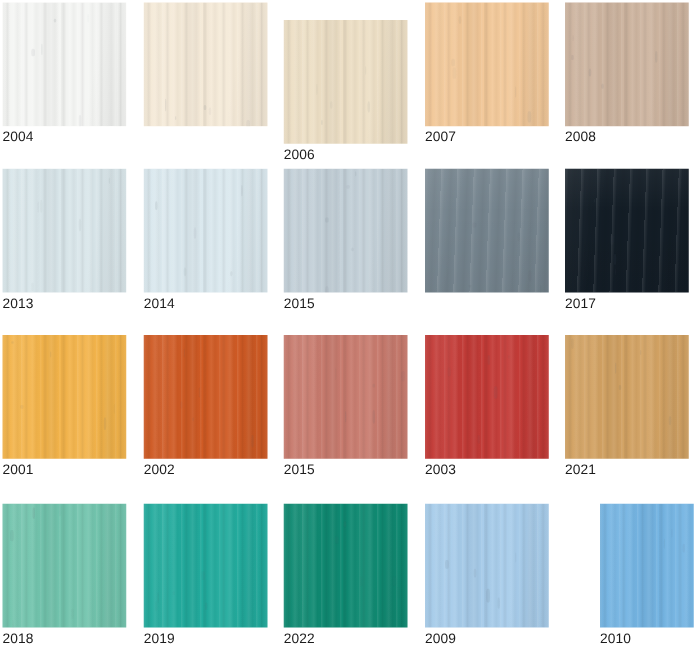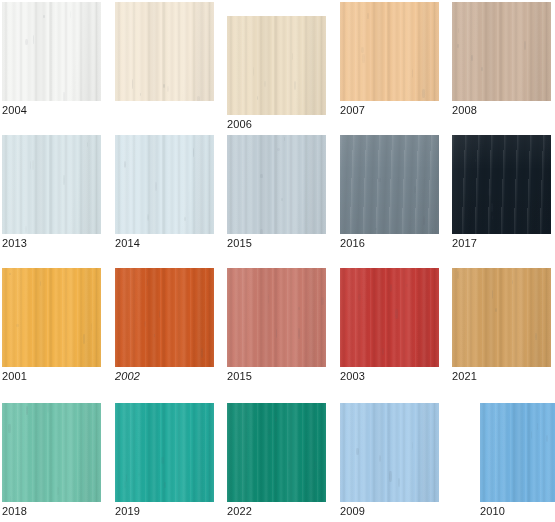--- a/index.html
+++ b/index.html
@@ -191,21 +191,20 @@
     <div class="swatch-cell" style="left: 340px; top: 135px;">
       <div class="swatch-chip" title="2016" style="background: rgb(118, 133, 143);">
         <div class="tex t2"></div>
         <div class="tex vig"></div>
         <div class="speck" style="left: 38.2px; top: 43.3px; width: 2.8px; height: 3.3px; opacity: 0.21;"></div>
         <div class="speck" style="left: 83px; top: 80.7px; width: 2.4px; height: 8.9px; opacity: 0.31;"></div>
         <div class="speck" style="left: 34.7px; top: 92.6px; width: 2.7px; height: 2px; opacity: 0.31;"></div>
         <div class="speck" style="left: 91.9px; top: 93.2px; width: 1.2px; height: 8.6px; opacity: 0.27;"></div>
         <div class="speck" style="left: 74px; top: 51.3px; width: 2.4px; height: 6.5px; opacity: 0.28;"></div>
       </div>
-      <div class="swatch-label">2016</div>
     </div>
     <div class="swatch-cell" style="left: 452px; top: 135px;">
       <div class="swatch-chip" title="2017" style="background: rgb(19, 29, 38);">
         <div class="tex t2"></div>
         <div class="tex vig"></div>
         <div class="speck" style="left: 22.8px; top: 24px; width: 1.3px; height: 2.8px; opacity: 0.23;"></div>
         <div class="speck" style="left: 38.8px; top: 67.8px; width: 2px; height: 8.8px; opacity: 0.22;"></div>
         <div class="speck" style="left: 36.1px; top: 52.6px; width: 2.9px; height: 8.3px; opacity: 0.16;"></div>
         <div class="speck" style="left: 39.6px; top: 79.7px; width: 1.5px; height: 4.9px; opacity: 0.15;"></div>
         <div class="speck" style="left: 91.2px; top: 6.7px; width: 1.6px; height: 9.4px; opacity: 0.12;"></div>
@@ -217,21 +216,21 @@
         <div class="tex t1"></div>
         <div class="tex vig"></div>
         <div class="speck" style="left: 7.3px; top: 4.8px; width: 1.7px; height: 2.4px; opacity: 0.24;"></div>
         <div class="speck" style="left: 88.5px; top: 54.8px; width: 1.6px; height: 8.6px; opacity: 0.13;"></div>
         <div class="speck" style="left: 37.6px; top: 12.5px; width: 1.2px; height: 5.6px; opacity: 0.22;"></div>
         <div class="speck" style="left: 81.3px; top: 66.2px; width: 1.9px; height: 10.1px; opacity: 0.26;"></div>
         <div class="speck" style="left: 14.4px; top: 56px; width: 2.8px; height: 3.4px; opacity: 0.18;"></div>
       </div>
       <div class="swatch-label">2001</div>
     </div>
-    <div class="swatch-cell" style="left: 115px; top: 268px; font-style: italic;">
+    <div class="swatch-cell" style="left: 115px; top: 268px;">
       <div class="swatch-chip" title="2002" style="background: rgb(207, 90, 36);">
         <div class="tex t1"></div>
         <div class="tex vig"></div>
         <div class="speck" style="left: 85.9px; top: 79.6px; width: 2.1px; height: 10.9px; opacity: 0.26;"></div>
         <div class="speck" style="left: 44.2px; top: 41.8px; width: 1.2px; height: 8.4px; opacity: 0.26;"></div>
         <div class="speck" style="left: 39px; top: 66.4px; width: 1.4px; height: 2.9px; opacity: 0.29;"></div>
         <div class="speck" style="left: 28.9px; top: 52.7px; width: 2.2px; height: 6.3px; opacity: 0.15;"></div>
         <div class="speck" style="left: 31.5px; top: 11.4px; width: 1.9px; height: 6.4px; opacity: 0.24;"></div>
       </div>
       <div class="swatch-label">2002</div>

